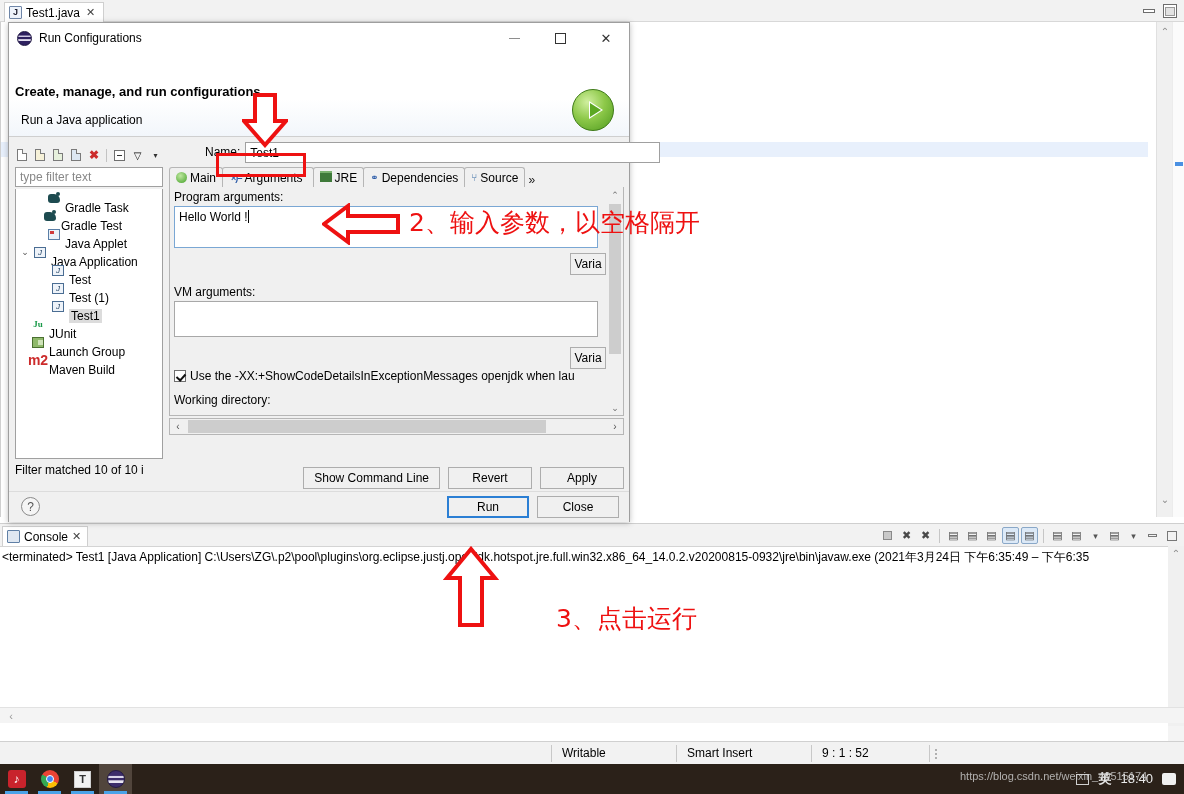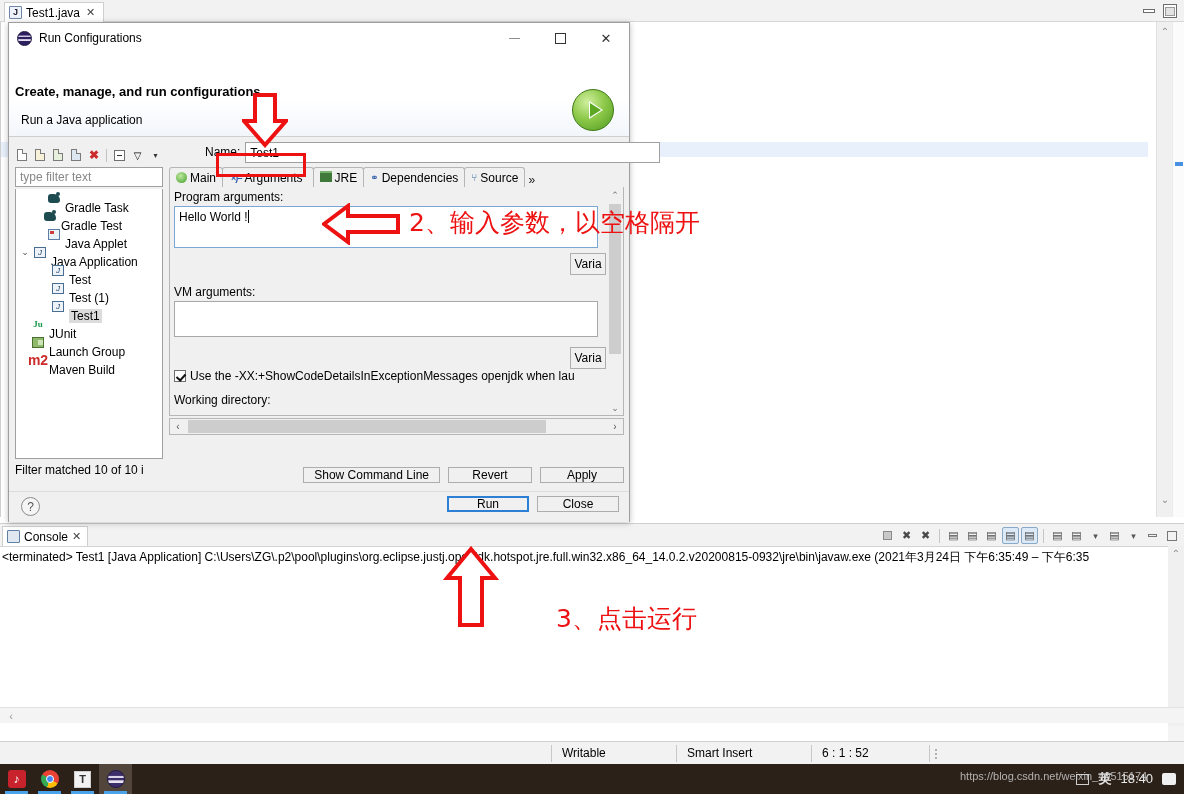--- a/index.html
+++ b/index.html
@@ -333,21 +333,21 @@
     position:absolute; left:0; top:277px; width:455px; height:17px;
     background:#f0f0f0; border:1px solid #b6b6b6;
     display:flex; align-items:center;
   }
   .outer-hscroll .h-lt { width:16px; text-align:center; font-size:10px; color:#555;}
   .outer-hscroll .h-rt { width:16px; text-align:center; font-size:10px; color:#555; margin-left:auto;}
   .outer-hscroll .h-thumb { height:13px; background:#cdcdcd; flex:1; margin:0 0 0 2px; max-width:358px;}
 
   .cfg-btnrow { position:absolute; left:160px; top:330px; width:455px; height:26px; display:flex; justify-content:flex-end; gap:8px;}
   .btn {
-    height:16px; min-width:66px; padding:0 10px; background:#f0f0f0; border:1px solid #adadad;
+    height:22px; min-width:66px; padding:0 10px; background:#f0f0f0; border:1px solid #adadad;
     font-size:12px; display:flex; align-items:center; justify-content:center; color:#000;
   }
   .btn.primary { border:2px solid #2b7fd4; background:#f0f0f0; }
 
   .dlg-footer {
     position:absolute; left:0; top:468px; width:620px; height:31px;
     background:#f0f0f0; border-top:1px solid #dcdcdc;
   }
   .help-circle {
     position:absolute; left:12px; top:5px; width:19px;height:19px;border-radius:50%;
@@ -441,21 +441,21 @@
     </div>
     <div class="console-hscroll">
       <div class="a-lt">‹</div>
     </div>
   </div>
 
   <div class="statusbar">
     <div class="status-spacer"></div>
     <div class="status-cell" style="width:125px;">Writable</div>
     <div class="status-cell" style="width:135px;">Smart Insert</div>
-    <div class="status-cell" style="width:110px;">6 : 1 : 52</div>
+    <div class="status-cell" style="width:110px;">9 : 1 : 52</div>
     <div class="status-dots">
       <i style="top:4px;"></i>
         <i style="top:8px;"></i>
         <i style="top:12px;"></i>
     </div>
   </div>
 
   <div class="taskbar">
     <div class="tb-app">
       <span class="ico-netease">♪</span>

